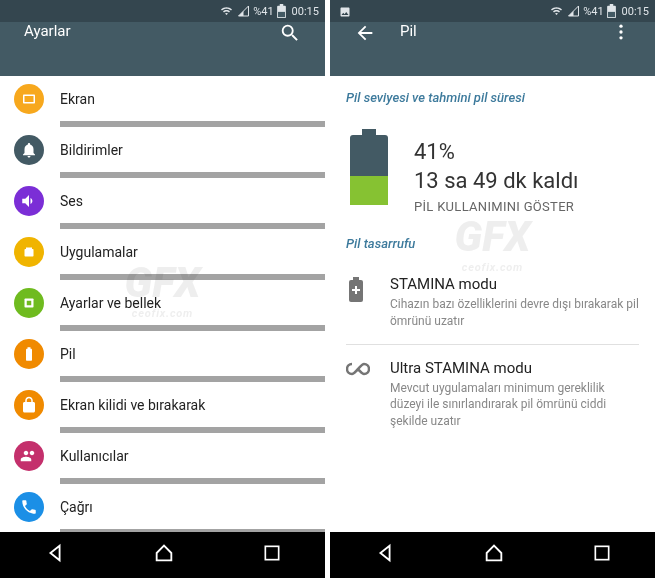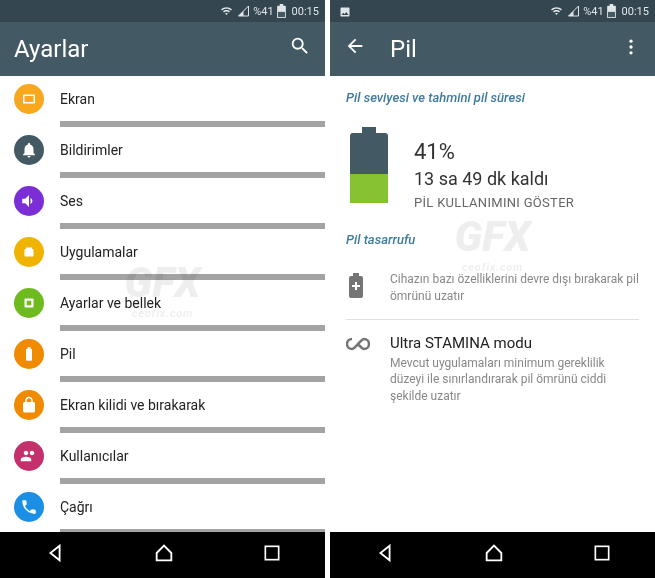--- a/index.html
+++ b/index.html
@@ -2,37 +2,37 @@
 <html><head>
 <meta charset="utf-8">
 <style>
   * { margin: 0; padding: 0; box-sizing: border-box; font-family: Roboto, Arial, sans-serif; -webkit-font-smoothing: antialiased; }
   body { background: #fff; width: 655px; height: 578px; display: flex; gap: 5px; overflow: hidden; }
   .phone { width: 325px; height: 578px; background: #c4b5fd; position: relative; display: flex; flex-direction: column; }
   .statusbar { background: #34464f; color: #fff; height: 22px; display: flex; align-items: center; justify-content: flex-end; padding: 0 6px; font-size: 11px; }
   .statusbar .left { position: absolute; left: 8px; }
   .statusbar svg { fill: #e0e5e9; vertical-align: middle; }
   .statusbar .pct { margin: 0 3px; color: #e0e5e9; }
-  .appbar { background: #435a64; color: #fff; height: 54px; display: flex; align-items: center; padding: 0 14px; font-size: 24px; }
+  .appbar { background: #435a64; color: #fff; height: 54px; display: flex; align-items: flex-start; padding: 0 24px; font-size: 15px; }
   .appbar .title { flex: 1; font-weight: 400; }
   .appbar .back { margin-right: 24px; }
   .appbar svg { fill: #fff; }
   .content { flex: 1; background: #fff; overflow: hidden; }
   
   .settings-list { padding-left: 14px; }
   .list-row { display: flex; align-items: center; height: 51px; border-bottom: 6px solid #a3a3a3; margin-left: 46px; padding-right: 12px; position: relative; }
   .list-row::before { content: ''; } 
   .list-icon { width: 30px; height: 30px; border-radius: 50%; display: flex; align-items: center; justify-content: center; position: absolute; left: -46px; top: 50%; transform: translateY(-50%); }
   .list-label { font-size: 14px; color: #222; }
   
   .section-header { color: #3d7a9c; font-size: 13px; font-weight: 500; padding: 14px 16px 10px; font-style: italic; }
   .battery-block { display: flex; align-items: center; padding: 4px 16px 16px; }
   .battery-stats { margin-left: 22px; margin-top: 20px; }
   .battery-pct { font-size: 22px; color: #333; font-weight: 400; margin-bottom: 4px; }
-  .battery-time { font-size: 18px; color: #333; margin-bottom: 6px; }
+  .battery-time { font-size: 22px; color: #333; margin-bottom: 6px; }
   .battery-link { font-size: 13px; color: #666; letter-spacing: 0.3px; }
   .divider { height: 1px; background: #e0e0e0; margin: 0 16px; }
   .mode-row { display: flex; padding: 14px 16px; align-items: flex-start; }
   .mode-icon { width: 22px; margin-right: 22px; margin-top: 2px; flex-shrink: 0; }
   .mode-title { font-size: 15px; color: #222; margin-bottom: 3px; }
   .mode-desc { font-size: 12px; color: #888; line-height: 1.4; }
   .navbar { background: #000; height: 46px; display: flex; align-items: center; justify-content: space-around; }
   .navbar svg { fill: none; stroke: #fff; stroke-width: 2; }
   .watermark { position: absolute; top: 50%; left: 50%; transform: translate(-50%,-50%); opacity: 0.08; pointer-events: none; font-size: 42px; font-weight: 900; color: #333; font-style: italic; }
   .watermark small { display: block; font-size: 11px; font-weight: 700; text-align: center; letter-spacing: 0.8px; }
@@ -220,20 +220,21 @@
     <div class="section-header" style="padding-top:6px">Pil tasarrufu</div>
 
     <div id="modes-list">
         <div class="mode-row">
           <div class="mode-icon"><svg width="20" height="26" viewBox="0 0 20 26">
               <rect x="3" y="3" width="14" height="22" rx="2" fill="#757575"></rect>
               <rect x="7" y="0" width="6" height="4" fill="#757575"></rect>
               <path d="M10 9v8M6 13h8" stroke="#fff" stroke-width="2"></path>
             </svg></div>
           <div>
+            <div class="mode-title">STAMINA modu</div>
             <div class="mode-desc">Cihazın bazı özelliklerini devre dışı bırakarak pil ömrünü uzatır</div>
           </div>
         </div>
         <div class="divider"></div>
         <div class="mode-row">
           <div class="mode-icon"><svg width="24" height="14" viewBox="0 0 24 14">
               <path d="M6 2a5 5 0 100 10c2 0 4-3 6-5 2-2 4-5 6-5a5 5 0 110 10c-2 0-4-3-6-5" fill="none" stroke="#757575" stroke-width="2.5"></path>
             </svg></div>
           <div>
             <div class="mode-title">Ultra STAMINA modu</div>

